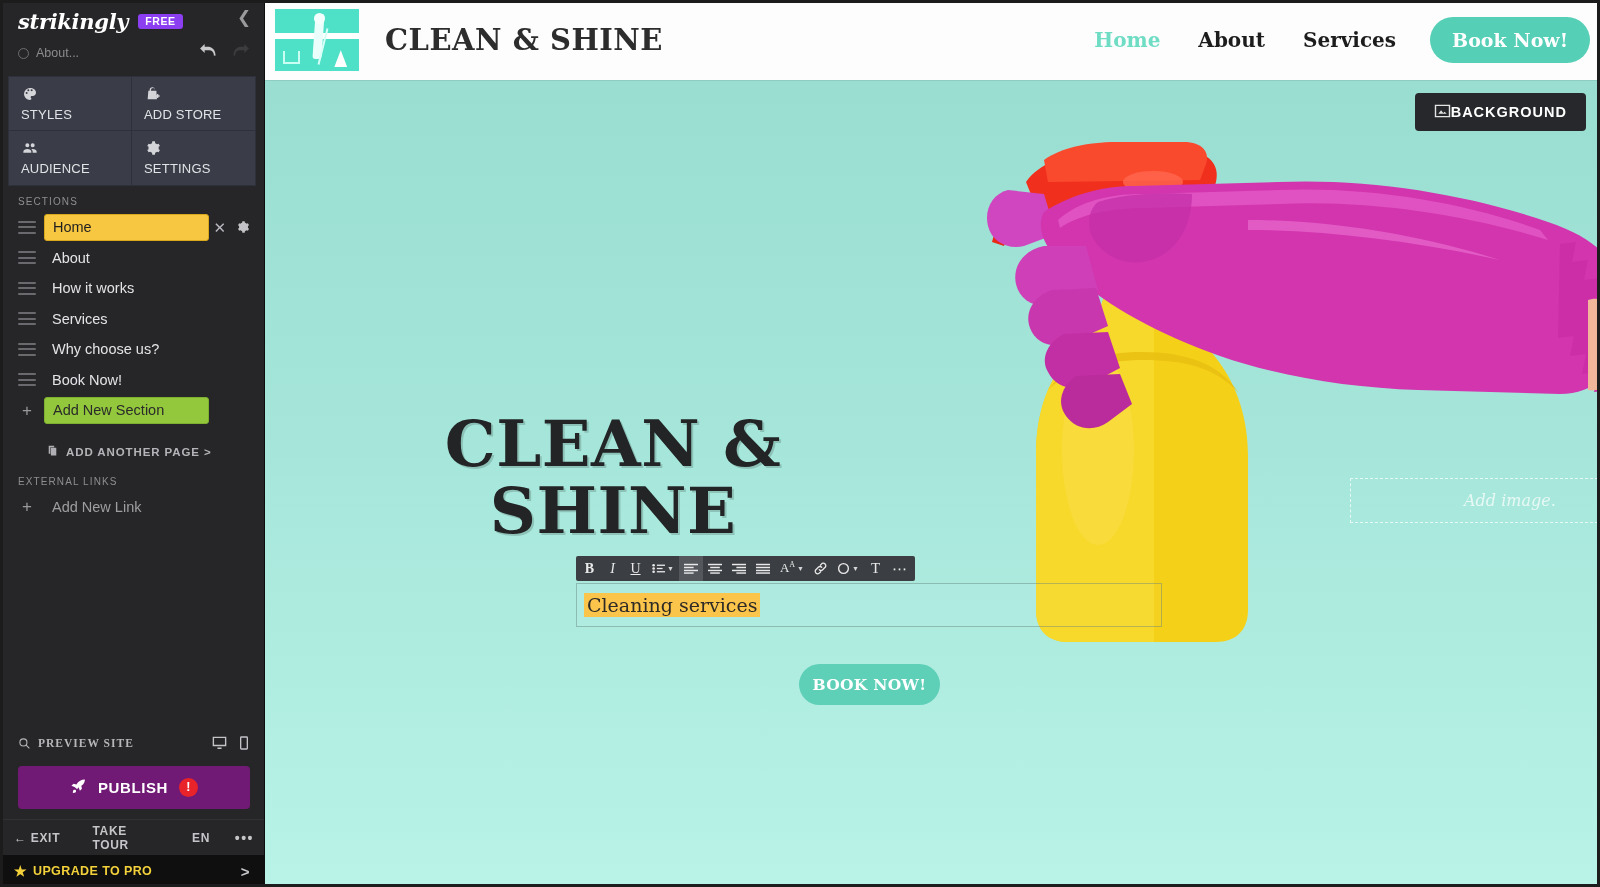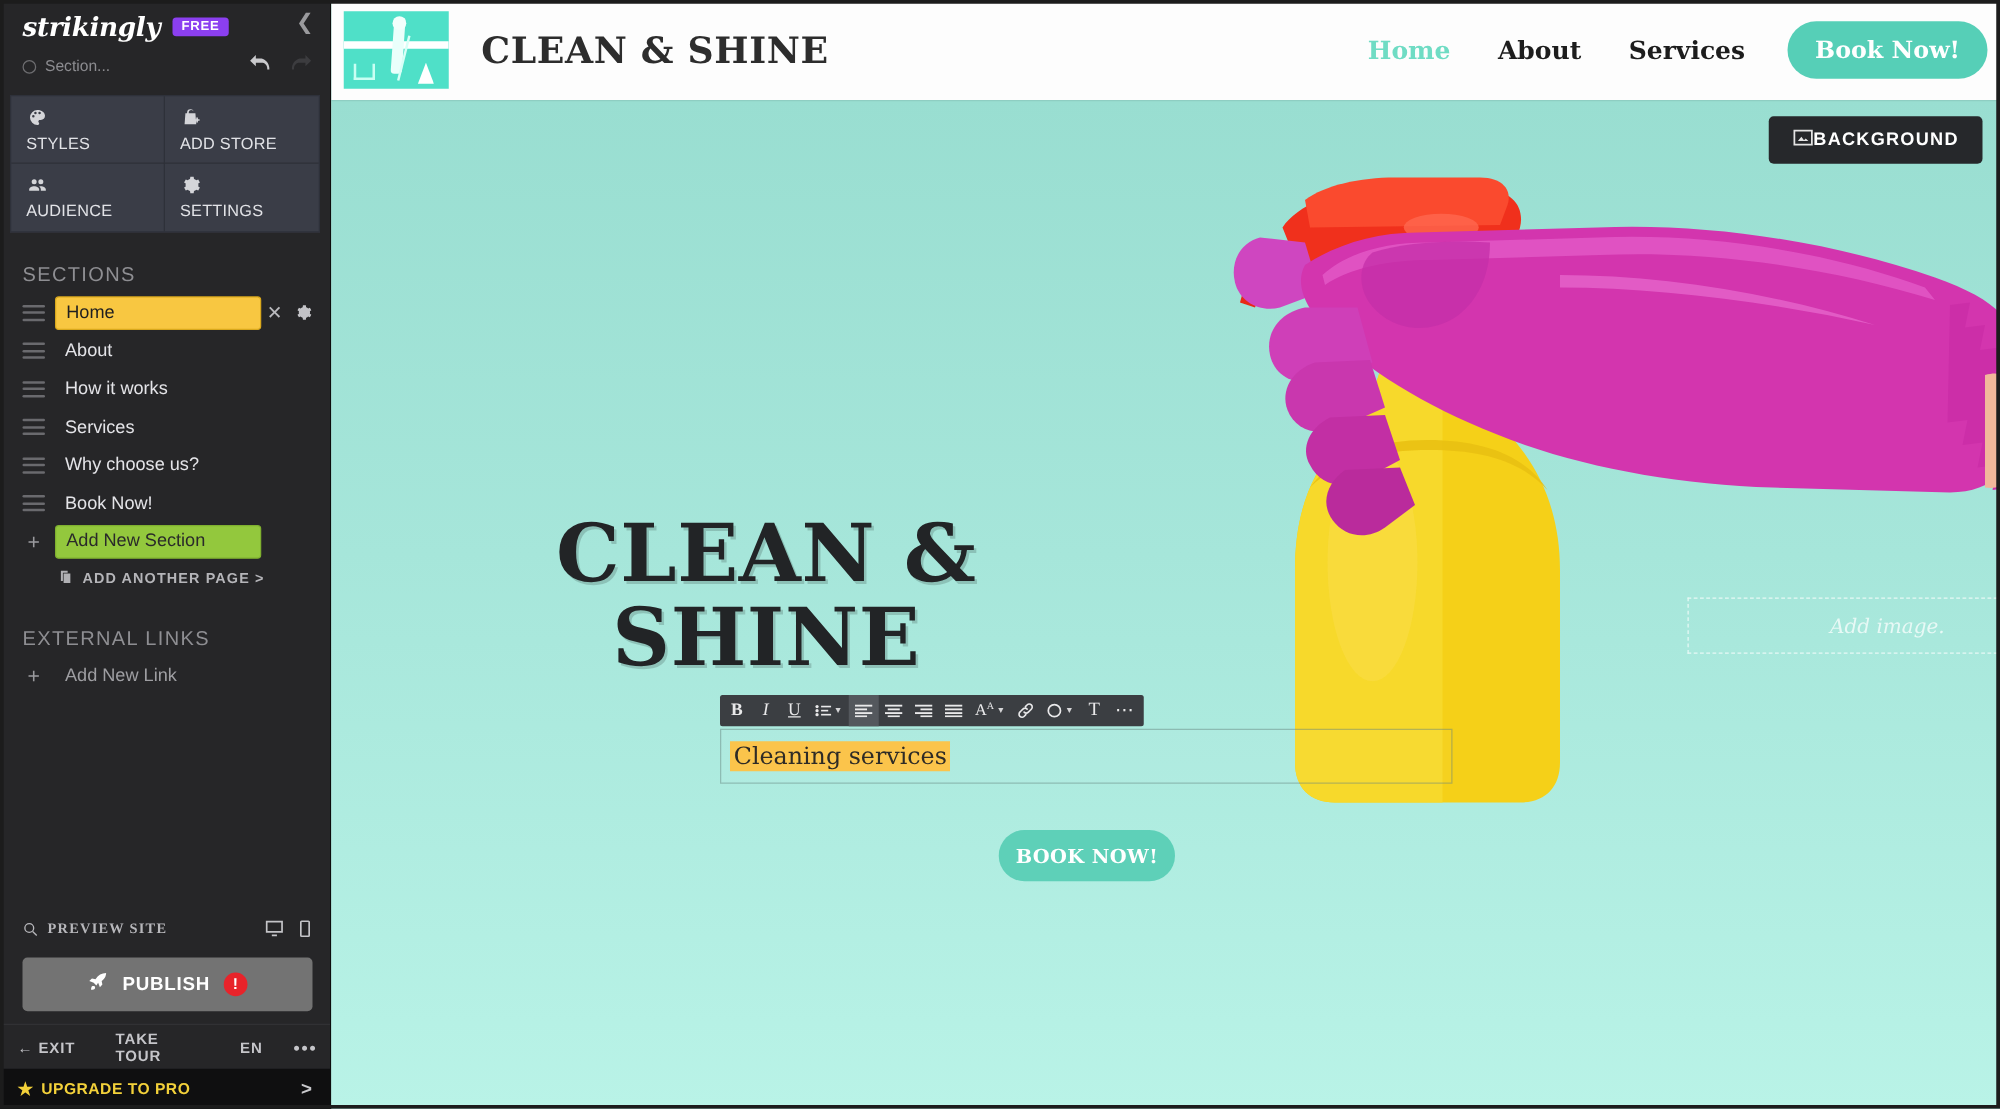--- a/index.html
+++ b/index.html
@@ -64,22 +64,22 @@
     border-right:1px solid #2e3139; border-bottom:1px solid #2e3139;
     position:relative;
   }
   .quad:nth-child(2n){ border-right:none; }
   .quad:nth-child(n+3){ border-bottom:none; }
   .quad .qicon{ height:20px; color:#d8d9dd; display:flex; align-items:center; }
   .quad .qicon svg{ height:16px; width:18px; fill:#d4d5d9; }
   .quad .qlabel{ color:#e2e3e7; font-size:13px; margin-top:3px; letter-spacing:.2px; }
 
   .sec-heading{
-    color:#8e8e92; font-size:16px; letter-spacing:1.1px;
-    padding:26px 0 5px 18px; text-transform:uppercase;
+    color:#8e8e92; font-size:10px; letter-spacing:1.1px;
+    padding:10px 0 5px 18px; text-transform:uppercase;
   }
   .sec-list{ padding:0 0 0 0; }
   .sec-row{
     height:30.5px; display:flex; align-items:center; padding-left:18px; position:relative;
   }
   .drag-h{ width:18px; height:13px; display:flex; flex-direction:column; justify-content:space-between; margin-right:8px; flex:0 0 18px;}
   .drag-h i{ display:block; height:2px; background:#6a6a6e; border-radius:1px; }
   .sec-name{
     color:#e4e4e8; font-size:14.5px; line-height:1;
     padding:5px 8px; border-radius:3px; display:inline-block;
@@ -97,36 +97,36 @@
     color:#b9b9bd;
   }
   .row-actions .x{ font-size:15px; line-height:1; }
   .row-actions svg{ width:14px;height:14px;fill:#c3c3c7; display:block;}
   .plus-icon{
     width:18px; flex:0 0 18px; margin-right:8px; color:#9a9a9e; font-size:17px;
     line-height:1; text-align:center;
   }
   .add-page-row{
     display:flex; align-items:center; padding-left:46px; height:28px;
-    color:#b5b5b9; font-size:11.5px; letter-spacing:.9px; font-weight:bold; gap:7px;
+    color:#b5b5b9; font-size:11.5px; letter-spacing:.9px; font-weight:bold; gap:7px;margin-top:12px;
   }
   .add-page-row svg{ width:13px;height:13px;fill:#b0b0b4; }
 
   .sb-spacer{ flex:1; }
 
   .preview-row{
     display:flex; align-items:center; padding:0 14px 0 18px; height:34px; position:relative;
   }
   .preview-row .pv-label{ color:#b7b7bb; font-size:11.5px; letter-spacing:1px; font-weight:bold;font-family:Liberation Serif, serif; }
   .preview-row svg.mag{ width:13px;height:13px; margin-right:7px; fill:none; stroke:#b7b7bb; stroke-width:2; }
   .device-icons{ position:absolute; right:16px; display:flex; gap:12px; align-items:center; }
   .device-icons svg{ fill:#c4c4c8; display:block; }
 
   .publish-btn{
-    margin:6px 14px 0 18px; height:43px; background:#737373; border-radius:4px;
+    margin:6px 14px 0 18px; height:43px; background:#701a75; border-radius:4px;
     display:flex; align-items:center; justify-content:center; gap:11px;
     color:#fff; font-size:15px; font-weight:bold; letter-spacing:.6px;
   }
   .publish-btn svg{ width:17px; height:17px; fill:#fff; }
   .warn-dot{
     width:19px;height:19px;border-radius:50%;background:#e8232a;color:#fff;
     font-size:12.5px; font-weight:bold; display:flex;align-items:center;justify-content:center;
     line-height:1;
   }
 
@@ -272,21 +272,21 @@
     <div class="sb-top">
       <div class="logo-wrap">
         <span class="logo-text">strikingly</span>
         <span class="free-badge">FREE</span>
       </div>
       <div class="collapse-arrow">❮</div>
     </div>
 
     <div class="sb-saving">
       <div class="saving-dot"></div>
-      <span class="saving-label">Section...</span>
+      <span class="saving-label">About...</span>
       <div class="undo-redo">
         <span class="ur-btn">
           <svg viewBox="0 0 24 24">
               <path fill="currentColor" d="M8 7V3.5L2.5 9 8 14.5V11h5.5c3 0 5.2 2 5.4 4.9l.1 1.6 2 .1-.1-1.9C20.6 11.4 17.5 8 13.5 7H8z"></path>
             </svg>
         </span>
         <span class="ur-btn dim">
           <svg viewBox="0 0 24 24">
               <path fill="currentColor" d="M16 7V3.5L21.5 9 16 14.5V11h-5.5c-3 0-5.2 2-5.4 4.9l-.1 1.6-2 .1.1-1.9C3.4 11.4 6.5 8 10.5 7H16z"></path>
             </svg>

